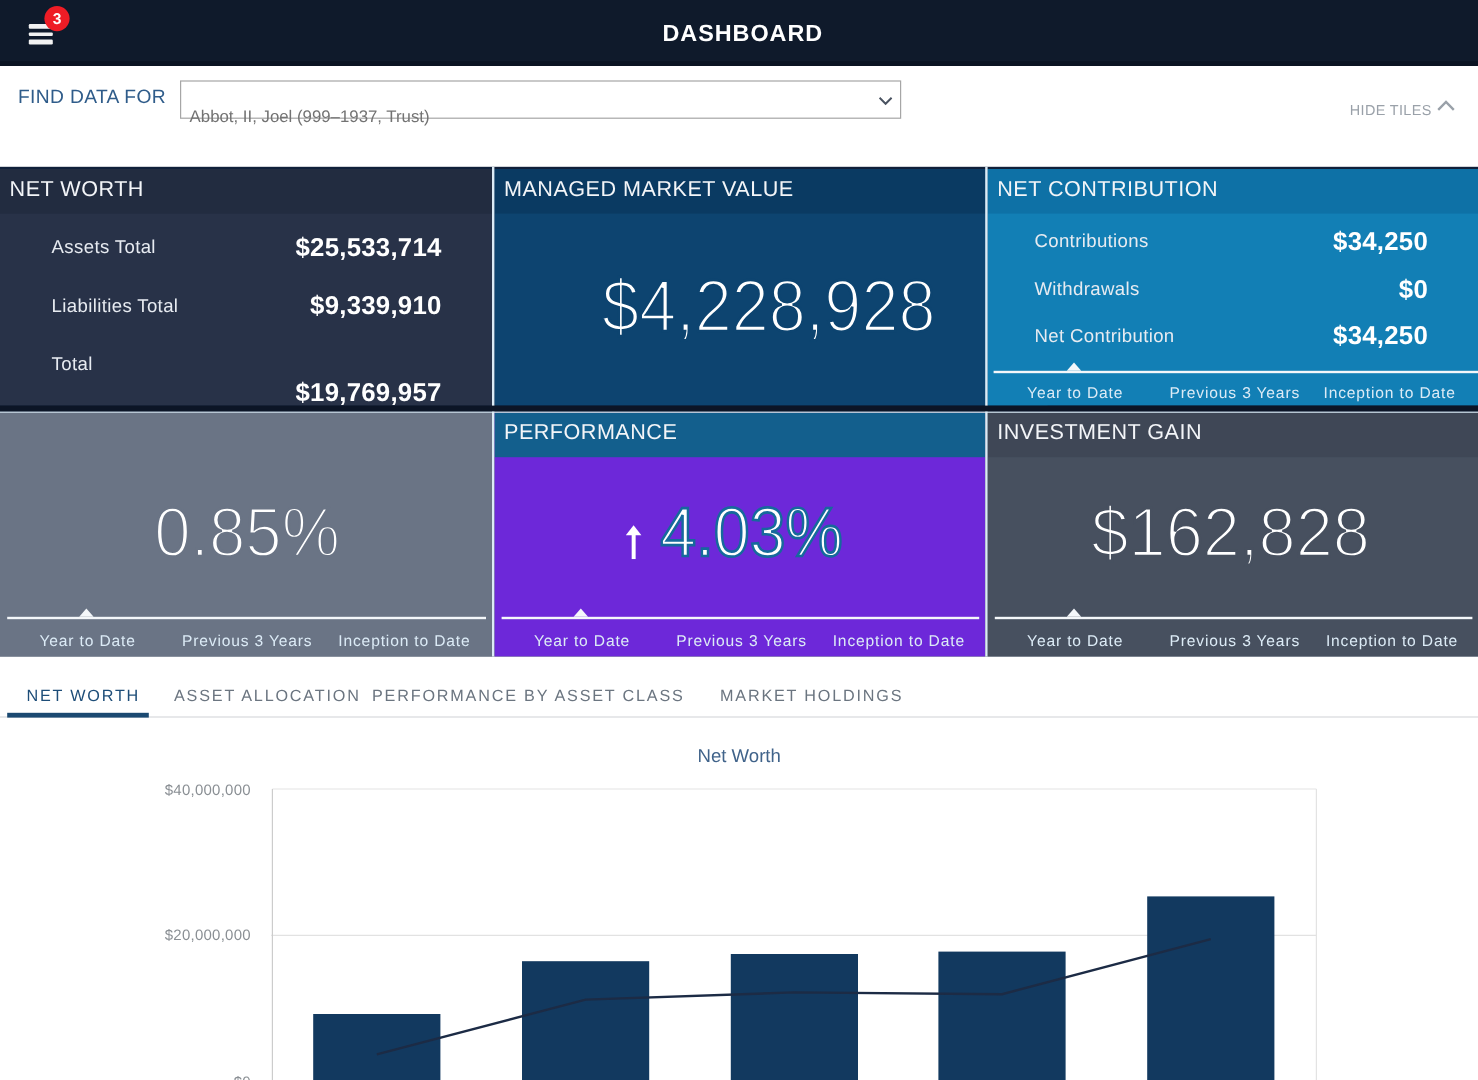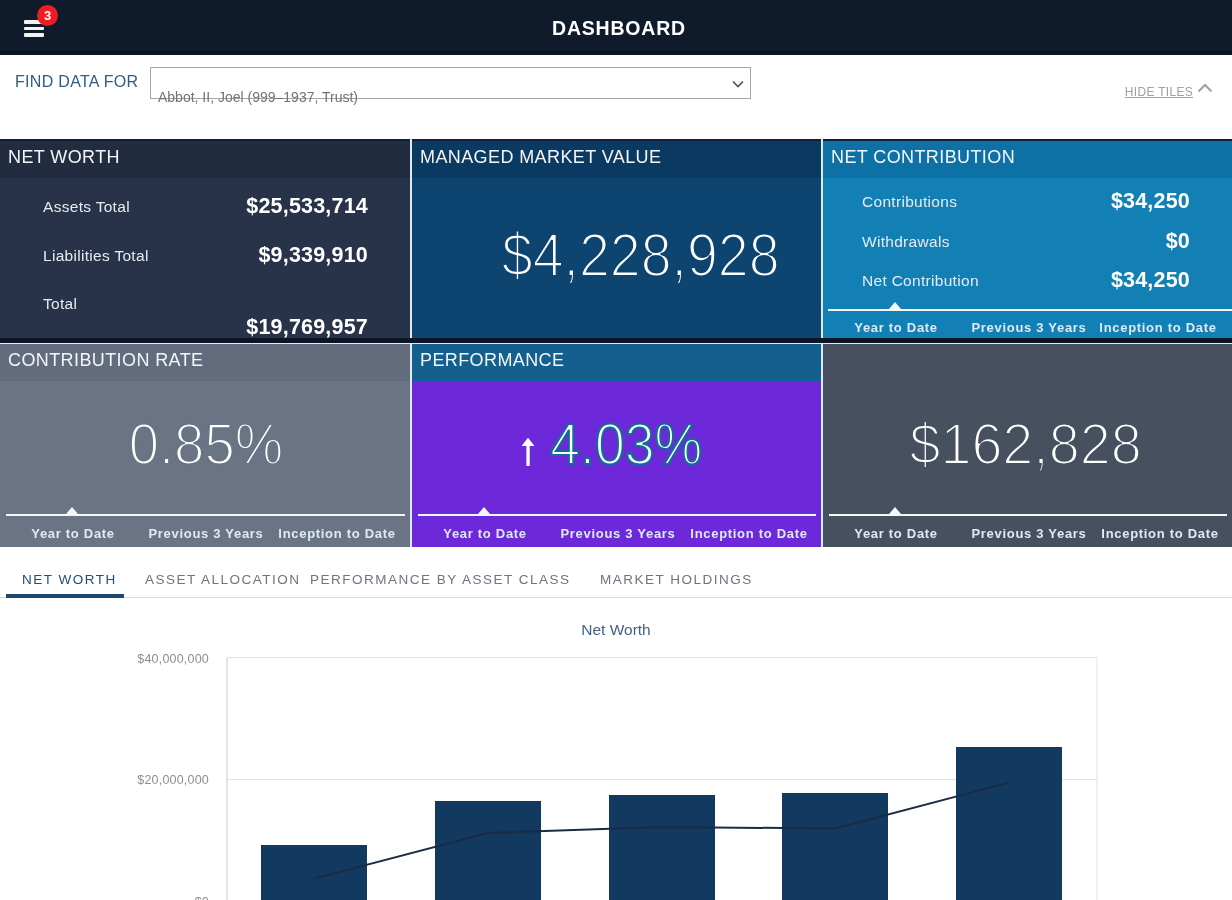--- a/index.html
+++ b/index.html
@@ -12,33 +12,33 @@
   #title { position:absolute; left:3px; top:17px; width:1232px; text-align:center;
     color:#fff; font-size:19.5px; font-weight:bold; letter-spacing:0.8px; }
   .hbar { position:absolute; left:24px; width:20px; height:4px; background:#f2f2f2; border-radius:1px; }
   #badge { position:absolute; left:37px; top:5px; width:21px; height:21px; border-radius:50%;
     background:#ee1c25; color:#fff; font-size:13px; font-weight:bold; text-align:center; line-height:21px; }
   
   #findrow { position:absolute; left:0; top:55px; width:1232px; height:84px; background:#fff; }
   #findlabel { position:absolute; left:15px; top:18px; color:#2f5c8a; font-size:16px; letter-spacing:0.3px; }
   #select { position:absolute; left:150px; top:12px; width:601px; height:32px; border:1px solid #a6a6a6; background:#fff; }
   #select .txt { position:absolute; left:7px; top:21px; font-size:14px; color:#737373; }
-  #hidetiles { position:absolute; right:39px; top:30px; color:#9aa1a9; font-size:12px; letter-spacing:0.3px;text-decoration:underline; }
+  #hidetiles { position:absolute; right:39px; top:30px; color:#9aa1a9; font-size:12px; letter-spacing:0.3px; }
   
   .tile { position:absolute; overflow:hidden; }
   .thead { position:absolute; left:0; top:0; width:100%; height:37px; }
   .thead span { position:absolute; left:8px; top:6px; font-size:18px; color:#f3f5f8; letter-spacing:0.4px; }
   .row { position:absolute; left:0; width:100%; }
   .row .lbl { position:absolute; color:#e7ebf1; font-size:15.5px; letter-spacing:0.3px; }
   .row .val { position:absolute; color:#fff; font-size:21.5px; font-weight:bold; letter-spacing:0.2px; }
   .bignum { position:absolute; width:100%; text-align:center; color:#fff; white-space:nowrap; }
   .tabline { position:absolute; height:2px; background:#f4f7fa; }
   .tri { position:absolute; width:0; height:0; border-left:6px solid transparent; border-right:6px solid transparent;
     border-bottom:7px solid #f4f7fa; }
-  .tlbl { position:absolute; color:#dcebf6; font-size:13px; font-weight:bold; letter-spacing:0.7px;
+  .tlbl { position:absolute; color:#dcebf6; font-size:13px; font-weight:normal; letter-spacing:0.7px;
     text-align:left; transform:translateX(-50%); white-space:nowrap; }
   
   .vsep { position:absolute; top:139px; height:408px; width:2px; background:#dcebf5; }
   
   #tabsrow { position:absolute; left:0; top:548px; width:1232px; height:50px; background:#fff;
     border-bottom:1px solid #d8dadc; }
   .btab { position:absolute; top:24px; font-size:13.5px; letter-spacing:1.5px; color:#6b7580; white-space:nowrap; }
   .btab.active { color:#1d4d78; }
   #tabunderline { position:absolute; left:6px; top:46px; width:118px; height:3.5px; background:#1b4971; }
 </style>
@@ -111,23 +111,20 @@
     <span class="val" style="right:42px; top:-4px;">$34,250</span>
     </div>
   <div class="tabline" style="left:5px; right:0; top:168px;"></div>
   <div class="tri" style="left:66px; top:161px;"></div>
   <div class="tlbl" style="left:73px; top:179px;">Year to Date</div>
   <div class="tlbl" style="left:206px; top:179px;">Previous 3 Years</div>
   <div class="tlbl" style="left:335px; top:179px;">Inception to Date</div>
 </div>
 
 <div class="tile" style="left:0; top:344px; width:410px; height:203px; background:#6a7485;">
-  <div class="thead" style="background:#626c7d;">
-      <span>CONTRIBUTION RATE</span>
-    </div>
   <div class="bignum" style="top:66px; font-size:58px; transform:scaleX(0.94) translateX(1px); -webkit-text-stroke:2.2px #6a7485;">0.85%</div>
   <div class="tabline" style="left:6px; right:5px; top:170px;"></div>
   <div class="tri" style="left:66px; top:163px;"></div>
   <div class="tlbl" style="left:73px; top:182px;">Year to Date</div>
   <div class="tlbl" style="left:206px; top:182px;">Previous 3 Years</div>
   <div class="tlbl" style="left:337px; top:182px;">Inception to Date</div>
 </div>
 
 <div class="tile" style="left:412px; top:344px; width:409px; height:203px; background:#6d28d9;">
   <div class="thead" style="background:#135f8d;">
@@ -139,20 +136,23 @@
       <rect x="6.4" y="5" width="3.3" height="25" fill="#fff"></rect>
     </svg>
   <div class="tabline" style="left:6px; right:5px; top:170px;"></div>
   <div class="tri" style="left:66px; top:163px;"></div>
   <div class="tlbl" style="left:73px; top:182px;">Year to Date</div>
   <div class="tlbl" style="left:206px; top:182px;">Previous 3 Years</div>
   <div class="tlbl" style="left:337px; top:182px;">Inception to Date</div>
 </div>
 
 <div class="tile" style="left:823px; top:344px; width:409px; height:203px; background:#47505f;">
+  <div class="thead" style="background:#3f4756;">
+      <span>INVESTMENT GAIN</span>
+    </div>
   <div class="bignum" style="top:66px; font-size:58px; transform:scaleX(0.96) translateX(-2px); -webkit-text-stroke:2.2px #47505f;">$162,828</div>
   <div class="tabline" style="left:6px; right:5px; top:170px;"></div>
   <div class="tri" style="left:66px; top:163px;"></div>
   <div class="tlbl" style="left:73px; top:182px;">Year to Date</div>
   <div class="tlbl" style="left:206px; top:182px;">Previous 3 Years</div>
   <div class="tlbl" style="left:337px; top:182px;">Inception to Date</div>
 </div>
 
 <div class="vsep" style="left:410px;"></div>
 <div class="vsep" style="left:821px;"></div>

